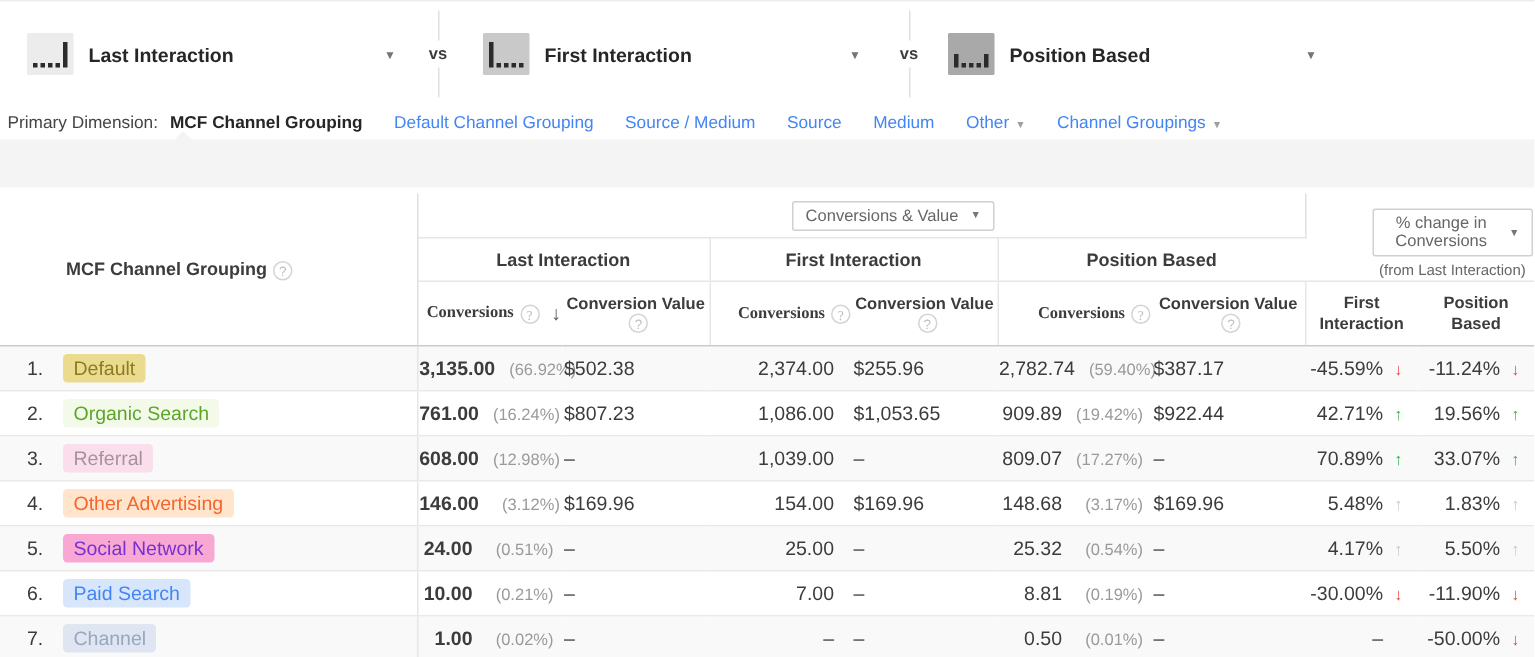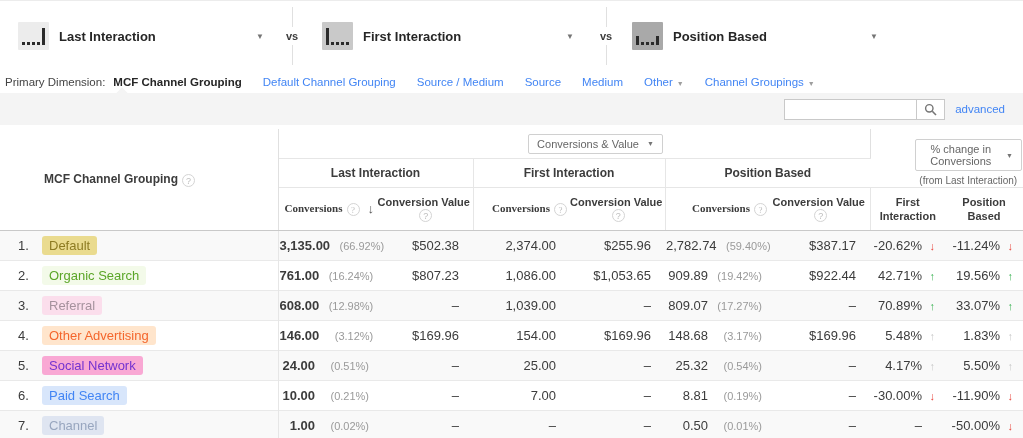--- a/index.html
+++ b/index.html
@@ -86,21 +86,21 @@
   .pill-organic  { background:#f3fae9; color:#5ba629; }
   .pill-referral { background:#fbdeec; color:#a5929d; }
   .pill-other    { background:#ffe5cc; color:#f4662c; }
   .pill-social   { background:#f9a8d4; color:#7433d0; }
   .pill-paid     { background:#d8e6fb; color:#4285f4; }
   .pill-display  { background:#dfe5f1; color:#98a6bf; }
   .c-conv { text-align:right; padding-right:6px; white-space:nowrap; }
   .c-conv b { font-weight:bold; }
   .c-conv.plain { padding-right:12px; }
   .pct { display:inline-block; min-width:54px; text-align:right; color:#9a9a9a; font-size:11px; }
-  .c-val { text-align:right; padding-right:14px; }
+  .c-val { padding-right:14px; }
   .c-chg { text-align:right; padding-right:10px; white-space:nowrap; }
   .arr { display:inline-block; width:13px; text-align:right; font-size:11px; font-weight:bold; }
   .tone-red   { color:#e8453c; }
   .tone-green { color:#3cb354; }
   .tone-gray  { color:#c9c9c9; }
 </style>
 </head>
 <body>
 
 <div class="model-bar">
@@ -151,30 +151,20 @@
   <a class="dim-link">Default Channel Grouping</a>
   <a class="dim-link">Source / Medium</a>
   <a class="dim-link">Source</a>
   <a class="dim-link">Medium</a>
   <a class="dim-link"><span>Other</span><span class="mini-caret">▼</span></a>
   <a class="dim-link"><span>Channel Groupings</span><span class="mini-caret">▼</span></a>
 </div>
 
 <div class="toolbar">
   <span class="notch"></span>
-  <div class="search-area">
-    <input class="search-input" type="text" value="" style="">
-    <button class="search-btn">
-      <svg width="13" height="13" viewBox="0 0 13 13">
-        <circle cx="5.3" cy="5.3" r="3.7" fill="none" stroke="#757575" stroke-width="1.4"></circle>
-        <line x1="8.3" y1="8.3" x2="12" y2="12" stroke="#757575" stroke-width="1.6"></line>
-      </svg>
-    </button>
-    <a class="adv-link">advanced</a>
-  </div>
 </div>
 
 <table>
   <colgroup>
     <col style="width:278px">
       <col style="width:97px">
       <col style="width:98px">
     <col style="width:95px">
       <col style="width:97px">
       <col style="width:103px">
@@ -235,21 +225,21 @@
   </thead>
   <tbody>
     <tr>
       <td class="c-channel"><span class="rank">1.</span><span class="pill pill-direct">Default</span></td>
       <td class="c-conv sorted"><b>3,135.00</b><span class="pct">(66.92%)</span></td>
       <td class="c-val">$502.38</td>
       <td class="c-conv plain">2,374.00</td>
       <td class="c-val">$255.96</td>
       <td class="c-conv"><span>2,782.74</span><span class="pct">(59.40%)</span></td>
       <td class="c-val">$387.17</td>
-      <td class="c-chg"><span>-20.62%</span><span class="arr tone-red">↓</span></td>
+      <td class="c-chg"><span>-45.59%</span><span class="arr tone-red">↓</span></td>
       <td class="c-chg"><span>-11.24%</span><span class="arr tone-red">↓</span></td>
     </tr>
     <tr>
       <td class="c-channel"><span class="rank">2.</span><span class="pill pill-organic">Organic Search</span></td>
       <td class="c-conv sorted"><b>761.00</b><span class="pct">(16.24%)</span></td>
       <td class="c-val">$807.23</td>
       <td class="c-conv plain">1,086.00</td>
       <td class="c-val">$1,053.65</td>
       <td class="c-conv"><span>909.89</span><span class="pct">(19.42%)</span></td>
       <td class="c-val">$922.44</td>

